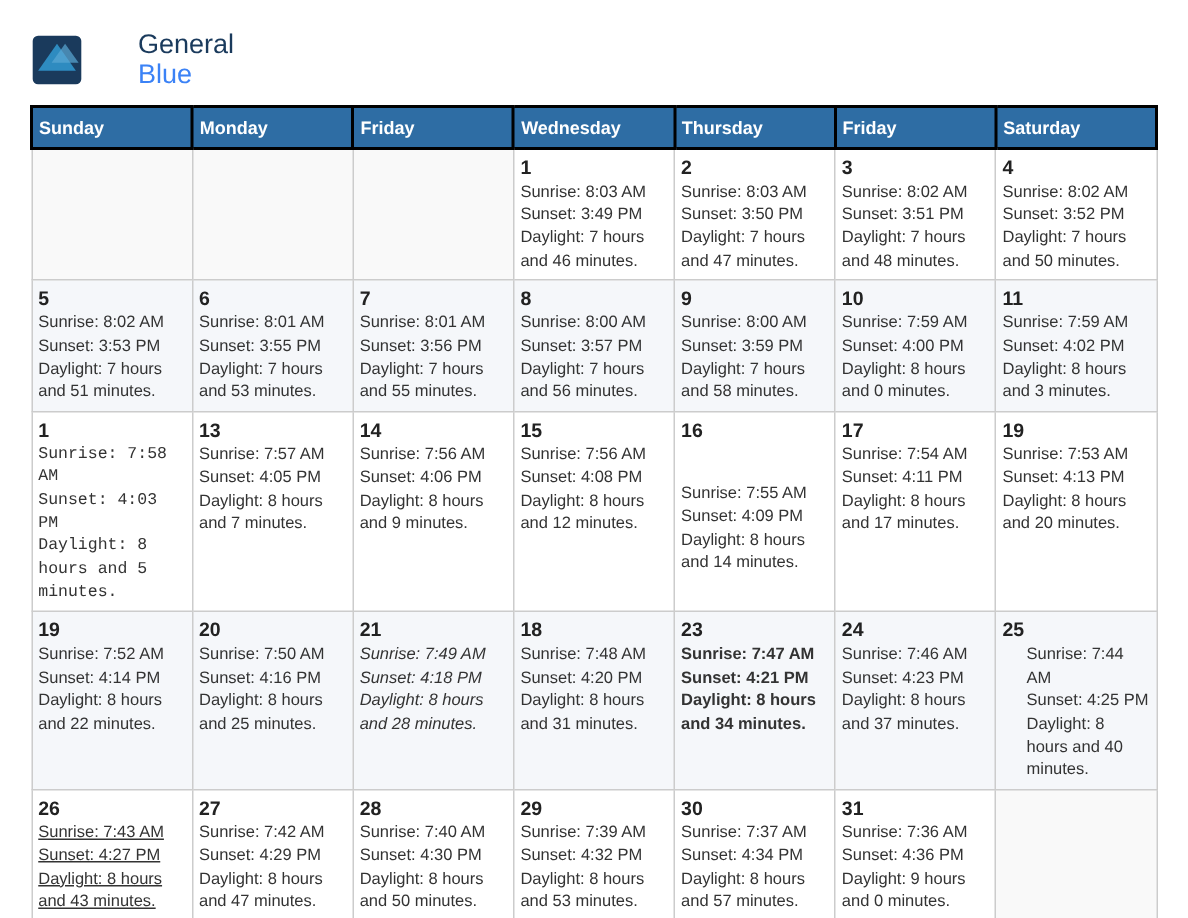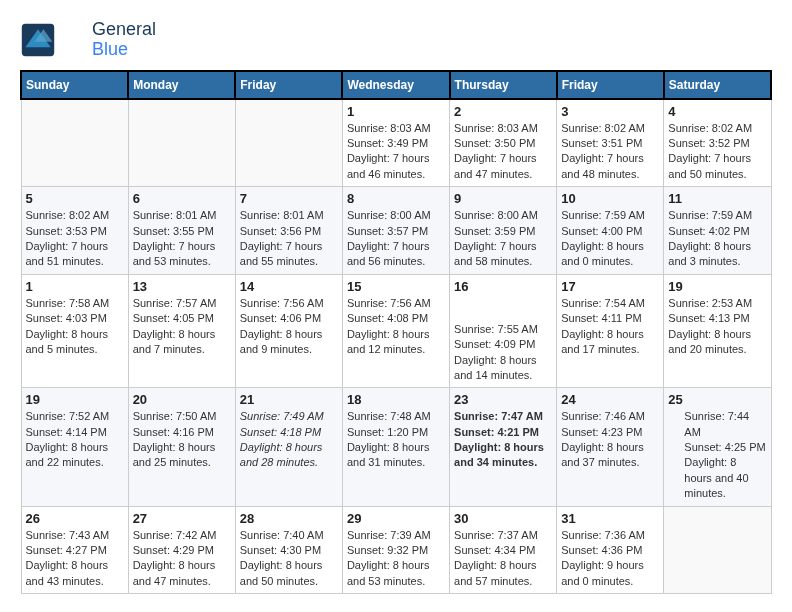--- a/index.html
+++ b/index.html
@@ -189,21 +189,21 @@
         <td>
           <span class="day-num">11</span>
           <div class="day-info" style="white-space: pre-line;">Sunrise: 7:59 AM
 Sunset: 4:02 PM
 Daylight: 8 hours and 3 minutes.</div>
         </td>
       </tr>
       <tr>
         <td>
           <span class="day-num">1</span>
-          <div class="day-info" style="white-space: pre-line;">Sunrise: 7:58 AM
+          <div class="day-info" style="white-space: pre-line; font-family: Liberation Mono, monospace;">Sunrise: 7:58 AM
 Sunset: 4:03 PM
 Daylight: 8 hours and 5 minutes.</div>
         </td>
         <td>
           <span class="day-num">13</span>
           <div class="day-info" style="white-space: pre-line;">Sunrise: 7:57 AM
 Sunset: 4:05 PM
 Daylight: 8 hours and 7 minutes.</div>
         </td>
         <td>
@@ -225,21 +225,21 @@
 Daylight: 8 hours and 14 minutes.</div>
         </td>
         <td>
           <span class="day-num">17</span>
           <div class="day-info" style="white-space: pre-line;">Sunrise: 7:54 AM
 Sunset: 4:11 PM
 Daylight: 8 hours and 17 minutes.</div>
         </td>
         <td>
           <span class="day-num">19</span>
-          <div class="day-info" style="white-space: pre-line;">Sunrise: 2:53 AM
+          <div class="day-info" style="white-space: pre-line;">Sunrise: 7:53 AM
 Sunset: 4:13 PM
 Daylight: 8 hours and 20 minutes.</div>
         </td>
       </tr>
       <tr>
         <td>
           <span class="day-num">19</span>
           <div class="day-info" style="white-space: pre-line;">Sunrise: 7:52 AM
 Sunset: 4:14 PM
 Daylight: 8 hours and 22 minutes.</div>
@@ -252,21 +252,21 @@
         </td>
         <td>
           <span class="day-num">21</span>
           <div class="day-info" style="white-space: pre-line; font-style: italic;">Sunrise: 7:49 AM
 Sunset: 4:18 PM
 Daylight: 8 hours and 28 minutes.</div>
         </td>
         <td>
           <span class="day-num">18</span>
           <div class="day-info" style="white-space: pre-line;">Sunrise: 7:48 AM
-Sunset: 1:20 PM
+Sunset: 4:20 PM
 Daylight: 8 hours and 31 minutes.</div>
         </td>
         <td>
           <span class="day-num">23</span>
           <div class="day-info" style="white-space: pre-line; font-weight: bold;">Sunrise: 7:47 AM
 Sunset: 4:21 PM
 Daylight: 8 hours and 34 minutes.</div>
         </td>
         <td>
           <span class="day-num">24</span>
@@ -277,40 +277,40 @@
         <td>
           <span class="day-num">25</span>
           <div class="day-info" style="white-space: pre-line; margin-left: 16px;">Sunrise: 7:44 AM
 Sunset: 4:25 PM
 Daylight: 8 hours and 40 minutes.</div>
         </td>
       </tr>
       <tr>
         <td>
           <span class="day-num">26</span>
-          <div class="day-info" style="white-space: pre-line;">Sunrise: 7:43 AM
+          <div class="day-info" style="white-space: pre-line; text-decoration: underline;">Sunrise: 7:43 AM
 Sunset: 4:27 PM
 Daylight: 8 hours and 43 minutes.</div>
         </td>
         <td>
           <span class="day-num">27</span>
           <div class="day-info" style="white-space: pre-line;">Sunrise: 7:42 AM
 Sunset: 4:29 PM
 Daylight: 8 hours and 47 minutes.</div>
         </td>
         <td>
           <span class="day-num">28</span>
           <div class="day-info" style="white-space: pre-line;">Sunrise: 7:40 AM
 Sunset: 4:30 PM
 Daylight: 8 hours and 50 minutes.</div>
         </td>
         <td>
           <span class="day-num">29</span>
           <div class="day-info" style="white-space: pre-line;">Sunrise: 7:39 AM
-Sunset: 9:32 PM
+Sunset: 4:32 PM
 Daylight: 8 hours and 53 minutes.</div>
         </td>
         <td>
           <span class="day-num">30</span>
           <div class="day-info" style="white-space: pre-line;">Sunrise: 7:37 AM
 Sunset: 4:34 PM
 Daylight: 8 hours and 57 minutes.</div>
         </td>
         <td>
           <span class="day-num">31</span>

